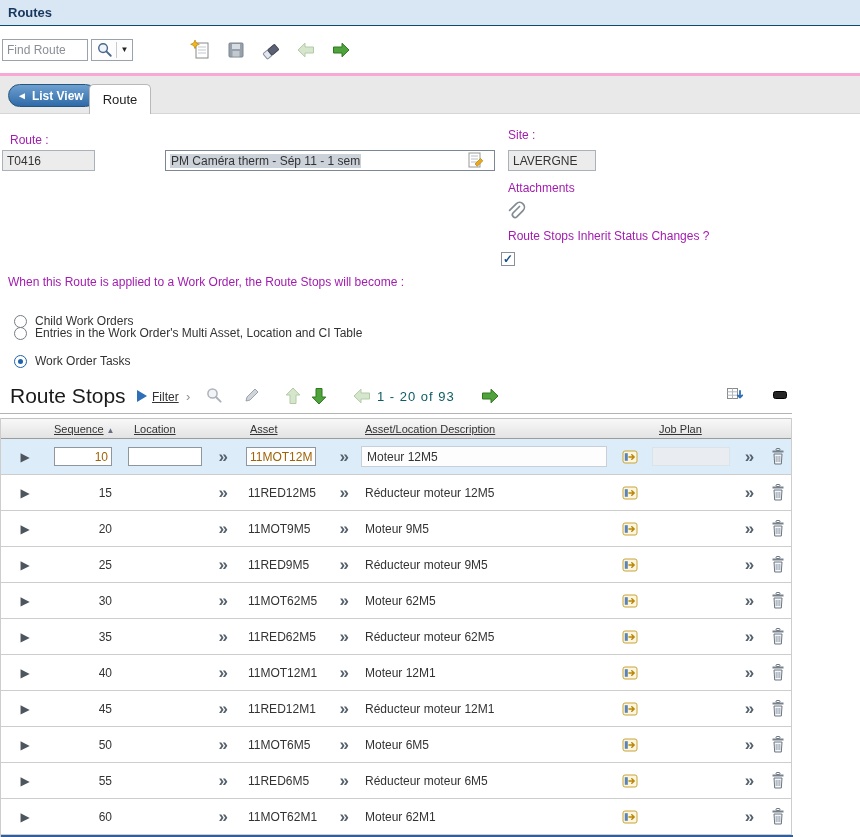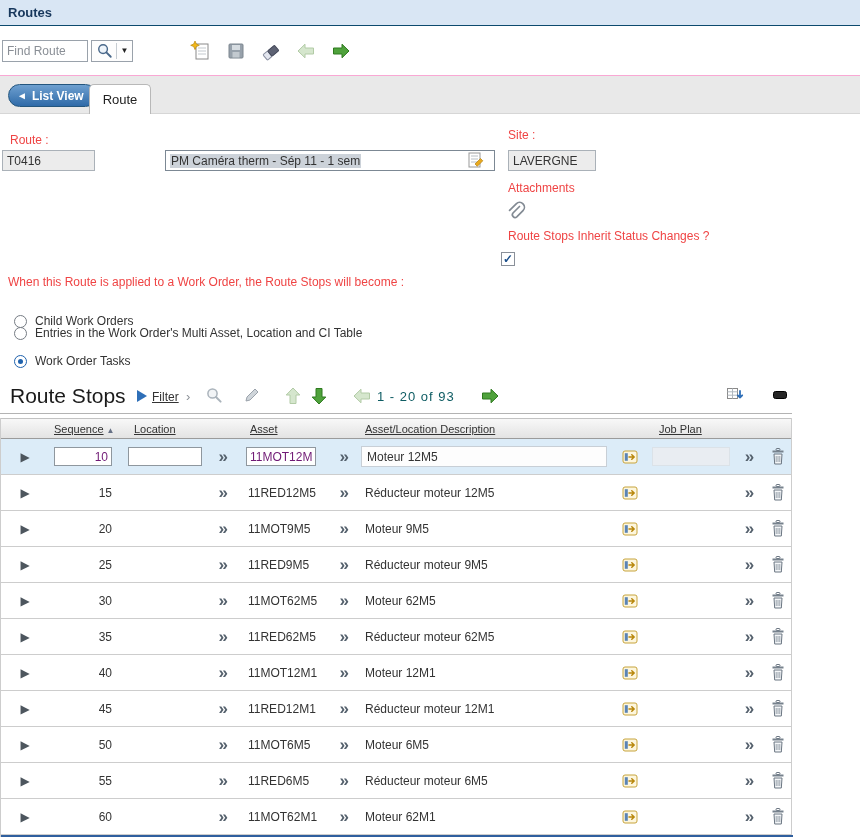--- a/index.html
+++ b/index.html
@@ -5,38 +5,38 @@
   * { box-sizing: border-box; margin: 0; padding: 0; }
   html,body { background:#fff; }
   body { font-family:"Liberation Sans", sans-serif; font-size:12px; color:#333; }
   .page { position:relative; width:860px; height:837px; overflow:hidden; background:#fff; }
 
   
   .titlebar { height:26px; background:#d9e6f4; border-bottom:1px solid #0c4a6e; display:flex; align-items:center; padding-left:8px; }
   .titlebar .app-title { font-weight:bold; font-size:13px; color:#17375c; }
 
   
-  .toolbar { height:50px; background:#fff; display:flex; align-items:center; padding-left:2px; border-bottom:1px solid #f9a8d4; }
+  .toolbar { height:50px; background:#fff; display:flex; align-items:center; padding-left:2px; border-bottom:3px solid #f9a8d4; }
   .find-input { width:86px; height:22px; border:1px solid #9aa2ab; padding:0 4px; font:12px "Liberation Sans", sans-serif; color:#333; }
   .find-input::placeholder { color:#8a8f96; }
   .find-btn { margin-left:3px; height:22px; width:42px; border:1px solid #9aa2ab; background:#fdfdfd; display:flex; align-items:center; justify-content:space-evenly; cursor:pointer; }
   .find-btn .vdiv { width:1px; height:16px; background:#c6ccd2; }
   .caret { font-size:8px; color:#222; }
   .tb-icons { display:flex; align-items:center; gap:11px; margin-left:56px; }
   .tbtn { display:inline-flex; width:24px; height:24px; align-items:center; justify-content:center; cursor:pointer; }
 
   
   .tabstrip { position:relative; height:38px; background:#e9e9e9; border-bottom:1px solid #d6d6d6; }
   .listview-btn { position:absolute; left:8px; top:8px; height:23px; display:flex; align-items:center; gap:5px; padding:0 12px 0 8px; background:linear-gradient(#6ea0d0,#2f6aa8); border:1px solid #24567e; border-radius:12px; color:#fff; font-weight:bold; cursor:pointer; }
   .listview-btn .back-arrow { font-size:10px; line-height:1; }
   .tab-route { position:absolute; left:89px; bottom:-1px; width:62px; height:30px; background:#fff; border:1px solid #b8b8b8; border-bottom:none; border-radius:5px 5px 0 0; text-align:center; line-height:29px; font-size:13px; color:#222; cursor:pointer; }
 
   
   .form { position:relative; height:265px; background:#fff; }
-  .flabel { position:absolute; color:#ef4444; white-space:nowrap; }
+  .flabel { position:absolute; color:#a21caf; white-space:nowrap; }
   .ibox { position:absolute; height:21px; border:1px solid #9aa2ab; background:#fff; display:flex; align-items:center; padding:0 4px; overflow:hidden; white-space:nowrap; }
   .ibox.readonly { background:#ececec; border-color:#aab1b8; }
   .route-desc { width:330px; border-color:#7c8894; }
   .route-desc .sel { background:#ccd2d9; padding:0 1px; }
   .icon-abs { position:absolute; cursor:pointer; display:inline-flex; }
   .checkbox { position:absolute; width:14px; height:14px; border:1px solid #8a9099; background:#fff; display:flex; align-items:center; justify-content:center; cursor:pointer; }
   .checkbox .check { display:none; font-size:12px; font-weight:bold; color:#1a4e8a; line-height:1; }
   .checkbox.checked .check { display:block; }
   .prompt { position:absolute; left:8px; top:161px; }
   .radio-row { position:absolute; left:14px; display:flex; align-items:center; gap:8px; cursor:pointer; }
@@ -78,21 +78,21 @@
   .cell-asset { display:flex; align-items:center; justify-content:space-between; padding-left:10px; padding-right:7px; }
   .cell-asset.edit { padding-left:8px; }
   .cell-desc { padding-left:9px; }
   .cell-desc.edit { padding-left:5px; }
   .cell-detail { display:flex; justify-content:center; overflow:visible; }
   .cell-jp { padding-left:6px; }
   .cell-chev { text-align:center; }
   .cell-trash { display:flex; justify-content:center; overflow:visible; }
   .chev { color:#55616d; font-size:17px; font-weight:bold; line-height:1; cursor:pointer; }
   .icon-btn { display:inline-flex; cursor:pointer; }
-  .tin { height:19px; border:1px solid #8f979e; font:12px "Liberation Sans", sans-serif; padding:0 3px; color:#701a75; background:#fff; }
+  .tin { height:19px; border:1px solid #8f979e; font:12px "Liberation Sans", sans-serif; padding:0 3px; color:#a16207; background:#fff; }
   .tin-seq { width:58px; text-align:right; }
   .tin-loc { width:74px; }
   .tin-asset { width:70px; }
   .desc-box { width:246px; height:21px; border:1px solid #c8cfd6; background:#fdfdfd; display:flex; align-items:center; padding:0 5px; overflow:hidden; white-space:nowrap; }
   .jp-box { width:78px; height:19px; background:#e9edf2; border:1px solid #dbe2e8; }
   .table-bottom-bar { width:792px; height:3px; background:#2f5f9e; }
 </style>
 </head>
 <body>
 

